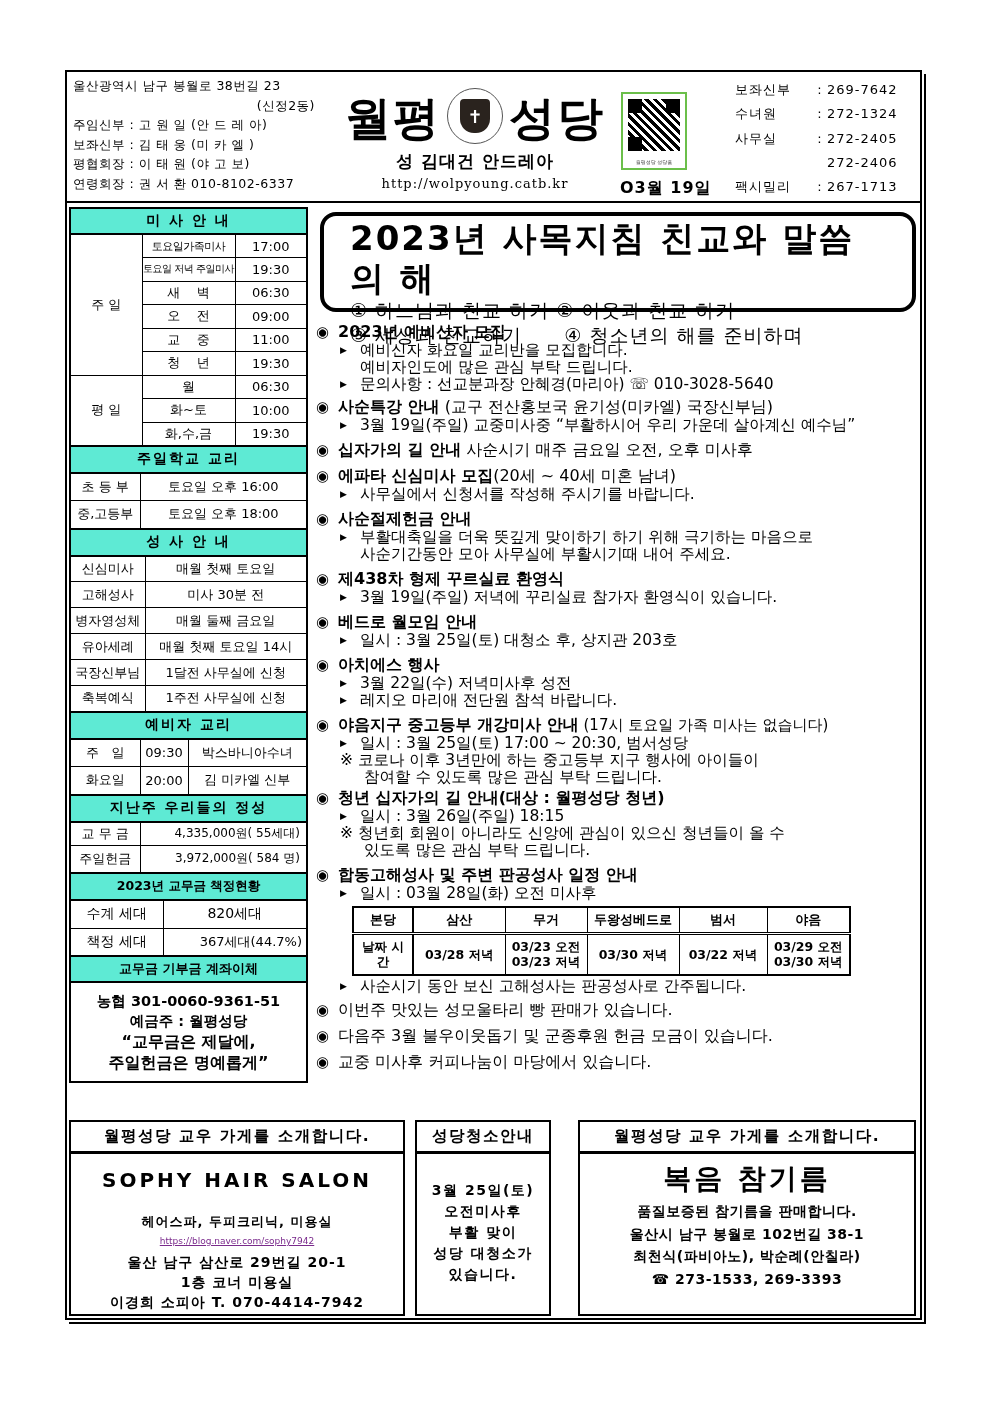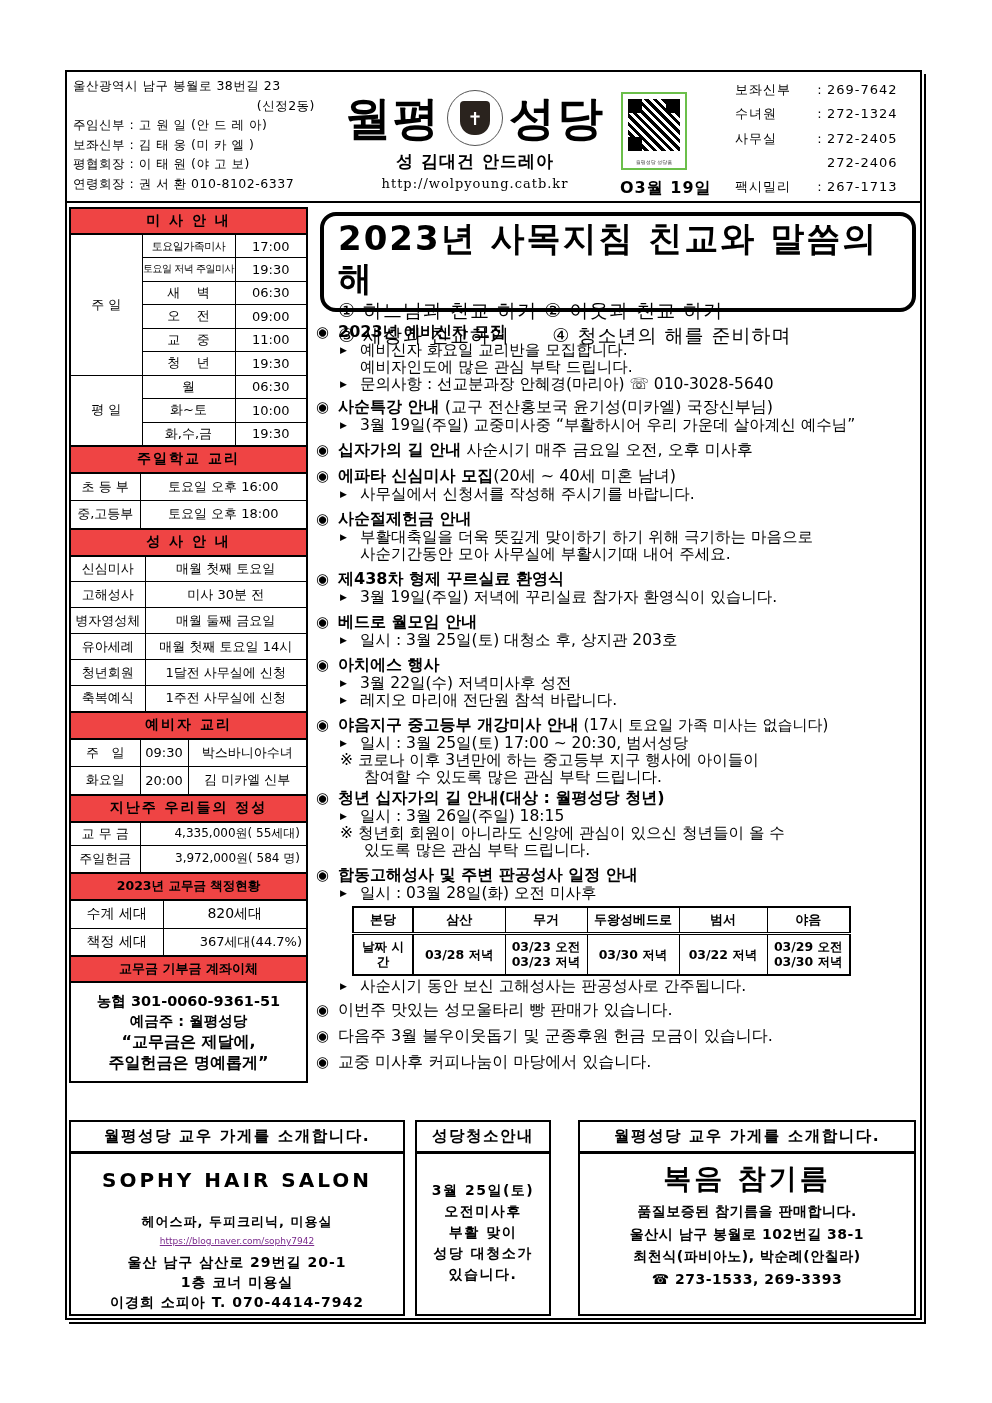--- a/index.html
+++ b/index.html
@@ -14,21 +14,21 @@
     content: ""; position: absolute; left: 2px; top: 2px; right: -6px; bottom: -6px;
     border-right: 2px solid #000; border-bottom: 2px solid #000; pointer-events: none;
   }
 
   
   .header { position: absolute; left: 65px; top: 70px; width: 857px; height: 133px; border-bottom: 2px solid #000; }
   .hdr-left { position: absolute; left: 8px; top: 6px; width: 250px; font-size: 12.5px; line-height: 19.5px; letter-spacing: 0.5px; }
   .hdr-left .row { white-space: nowrap; }
   .hdr-left .indent { text-align: right; padding-right: 8px; }
   .hdr-center { position: absolute; left: 270px; top: 18px; width: 280px; text-align: center; }
-  .logo-row { display: flex; align-items: center; justify-content: center; gap: 6px; }
+  .logo-row { display: flex; justify-content: center; gap: 6px; }
   .logo-word { font-size: 46px; font-weight: 900; letter-spacing: 2px; line-height: 60px; }
   .emblem { width: 56px; height: 56px; border-radius: 50%; border: 1px solid #555; display: flex; align-items: center; justify-content: center; position: relative; }
   .emblem .shield { width: 30px; height: 34px; background: #2a231e; border-radius: 4px 4px 14px 14px; color: #fff; font-size: 18px; display:flex; align-items:center; justify-content:center; }
   .patron { font-size: 17px; font-weight: bold; margin-top: 2px; letter-spacing: 1px; }
   .url { font-family: "DejaVu Serif", serif; font-size: 13px; letter-spacing: 1px; margin-top: 3px; }
   .qr { position: absolute; left: 556px; top: 22px; width: 66px; height: 78px; border: 2px solid #6bbf4a; background: #fff; }
   .qr .code { position: absolute; left: 5px; top: 5px; width: 52px; height: 52px;
     background:
       linear-gradient(#000,#000) 0 0/14px 14px no-repeat,
       linear-gradient(#000,#000) 38px 0/14px 14px no-repeat,
@@ -40,28 +40,28 @@
   .hdr-right { position: absolute; left: 670px; top: 8px; width: 180px; font-size: 13px; line-height: 24.3px; letter-spacing: 1px; }
   .hdr-right .row { display: flex; }
   .hdr-right .lbl { width: 78px; text-align: justify; text-align-last: justify; padding-right: 6px; }
   .hdr-right .sep { width: 14px; text-align: center; }
   .hdr-right .val { flex: 1; }
 
   
   .left-col { position: absolute; left: 69px; top: 207px; width: 239px; }
   table.side { width: 239px; border-collapse: collapse; font-size: 13px; }
   table.side td, table.side th { border: 1px solid #000; text-align: center; height: 23.5px; padding: 0; }
-  table.side th { background: #ef4444; font-weight: bold; font-size: 14px; letter-spacing: 2px; border-top: 2px solid #000; border-bottom: 2px solid #000; height: 26px; }
+  table.side th { background: #5eead4; font-weight: bold; font-size: 14px; letter-spacing: 2px; border-top: 2px solid #000; border-bottom: 2px solid #000; height: 26px; }
   table.side { border: 2px solid #000; }
   .small-txt { font-size: 11px; letter-spacing: -0.5px; }
   .account { border: 2px solid #000; border-top: none; height: 100px; text-align: center; font-weight: bold; padding-top: 8px; font-size: 14.5px; line-height: 20px; }
   .account .quote { font-size: 16px; line-height: 21px; }
 
   
-  .theme { position: absolute; left: 320px; top: 212px; width: 596px; height: 100px; border: 4px solid #000; border-radius: 16px; padding: 2px 14px; }
+  .theme { position: absolute; left: 320px; top: 212px; width: 596px; height: 100px; border: 4px solid #000; border-radius: 16px; padding: 2px 26px; }
   .theme-title { font-size: 34px; font-weight: 900; letter-spacing: 2px; line-height: 40px; }
   .theme-line { font-size: 19px; line-height: 25px; letter-spacing: 1px; white-space: pre; }
 
   
   .notices { position: absolute; left: 316px; top: 322px; width: 600px; }
   .notice { margin-bottom: 2px; }
   .n-head { font-size: 16px; line-height: 19px; white-space: nowrap; }
   .n-head .bullet { display: inline-block; width: 22px; font-size: 15px; }
   .n-head b { font-weight: bold; }
   .n-line { font-size: 15.5px; line-height: 17px; padding-left: 24px; white-space: nowrap; }
@@ -232,21 +232,21 @@
         </tr>
     <tr>
           <td style="height:26px">병자영성체</td>
           <td>매월 둘째 금요일</td>
         </tr>
     <tr>
           <td style="height:26px">유아세례</td>
           <td>매월 첫째 토요일 14시</td>
         </tr>
     <tr>
-          <td style="height:26px">청년회원</td>
+          <td style="height:26px">국장신부님</td>
           <td>1달전 사무실에 신청</td>
         </tr>
     <tr>
           <td style="height:26px">축복예식</td>
           <td>1주전 사무실에 신청</td>
         </tr>
   </tbody>
     </table>
 
   <table class="side" style="border-top:none">

